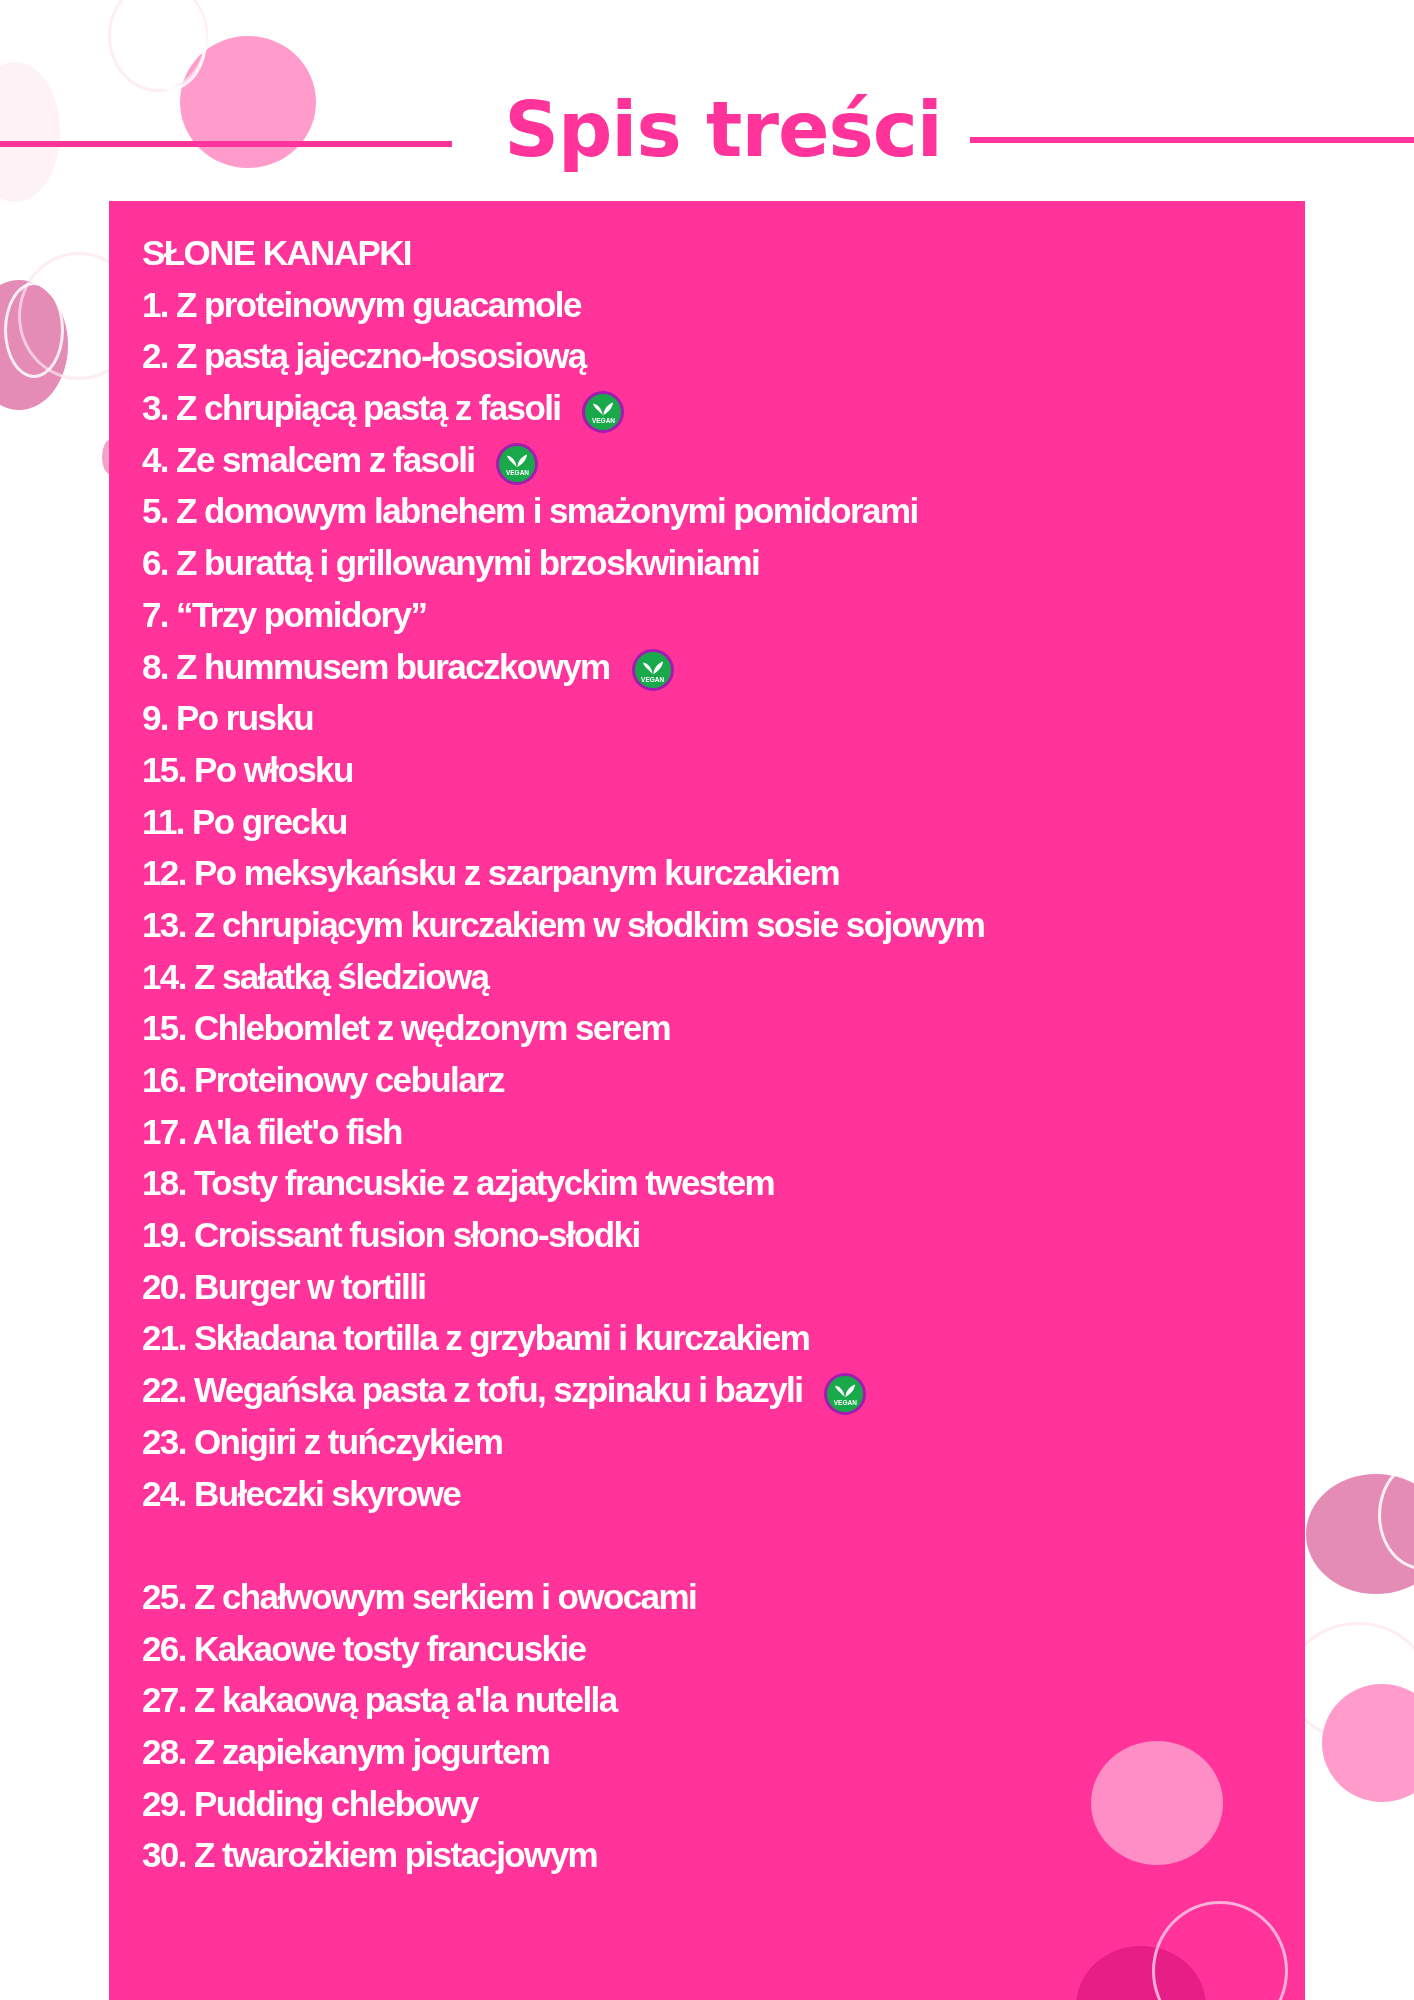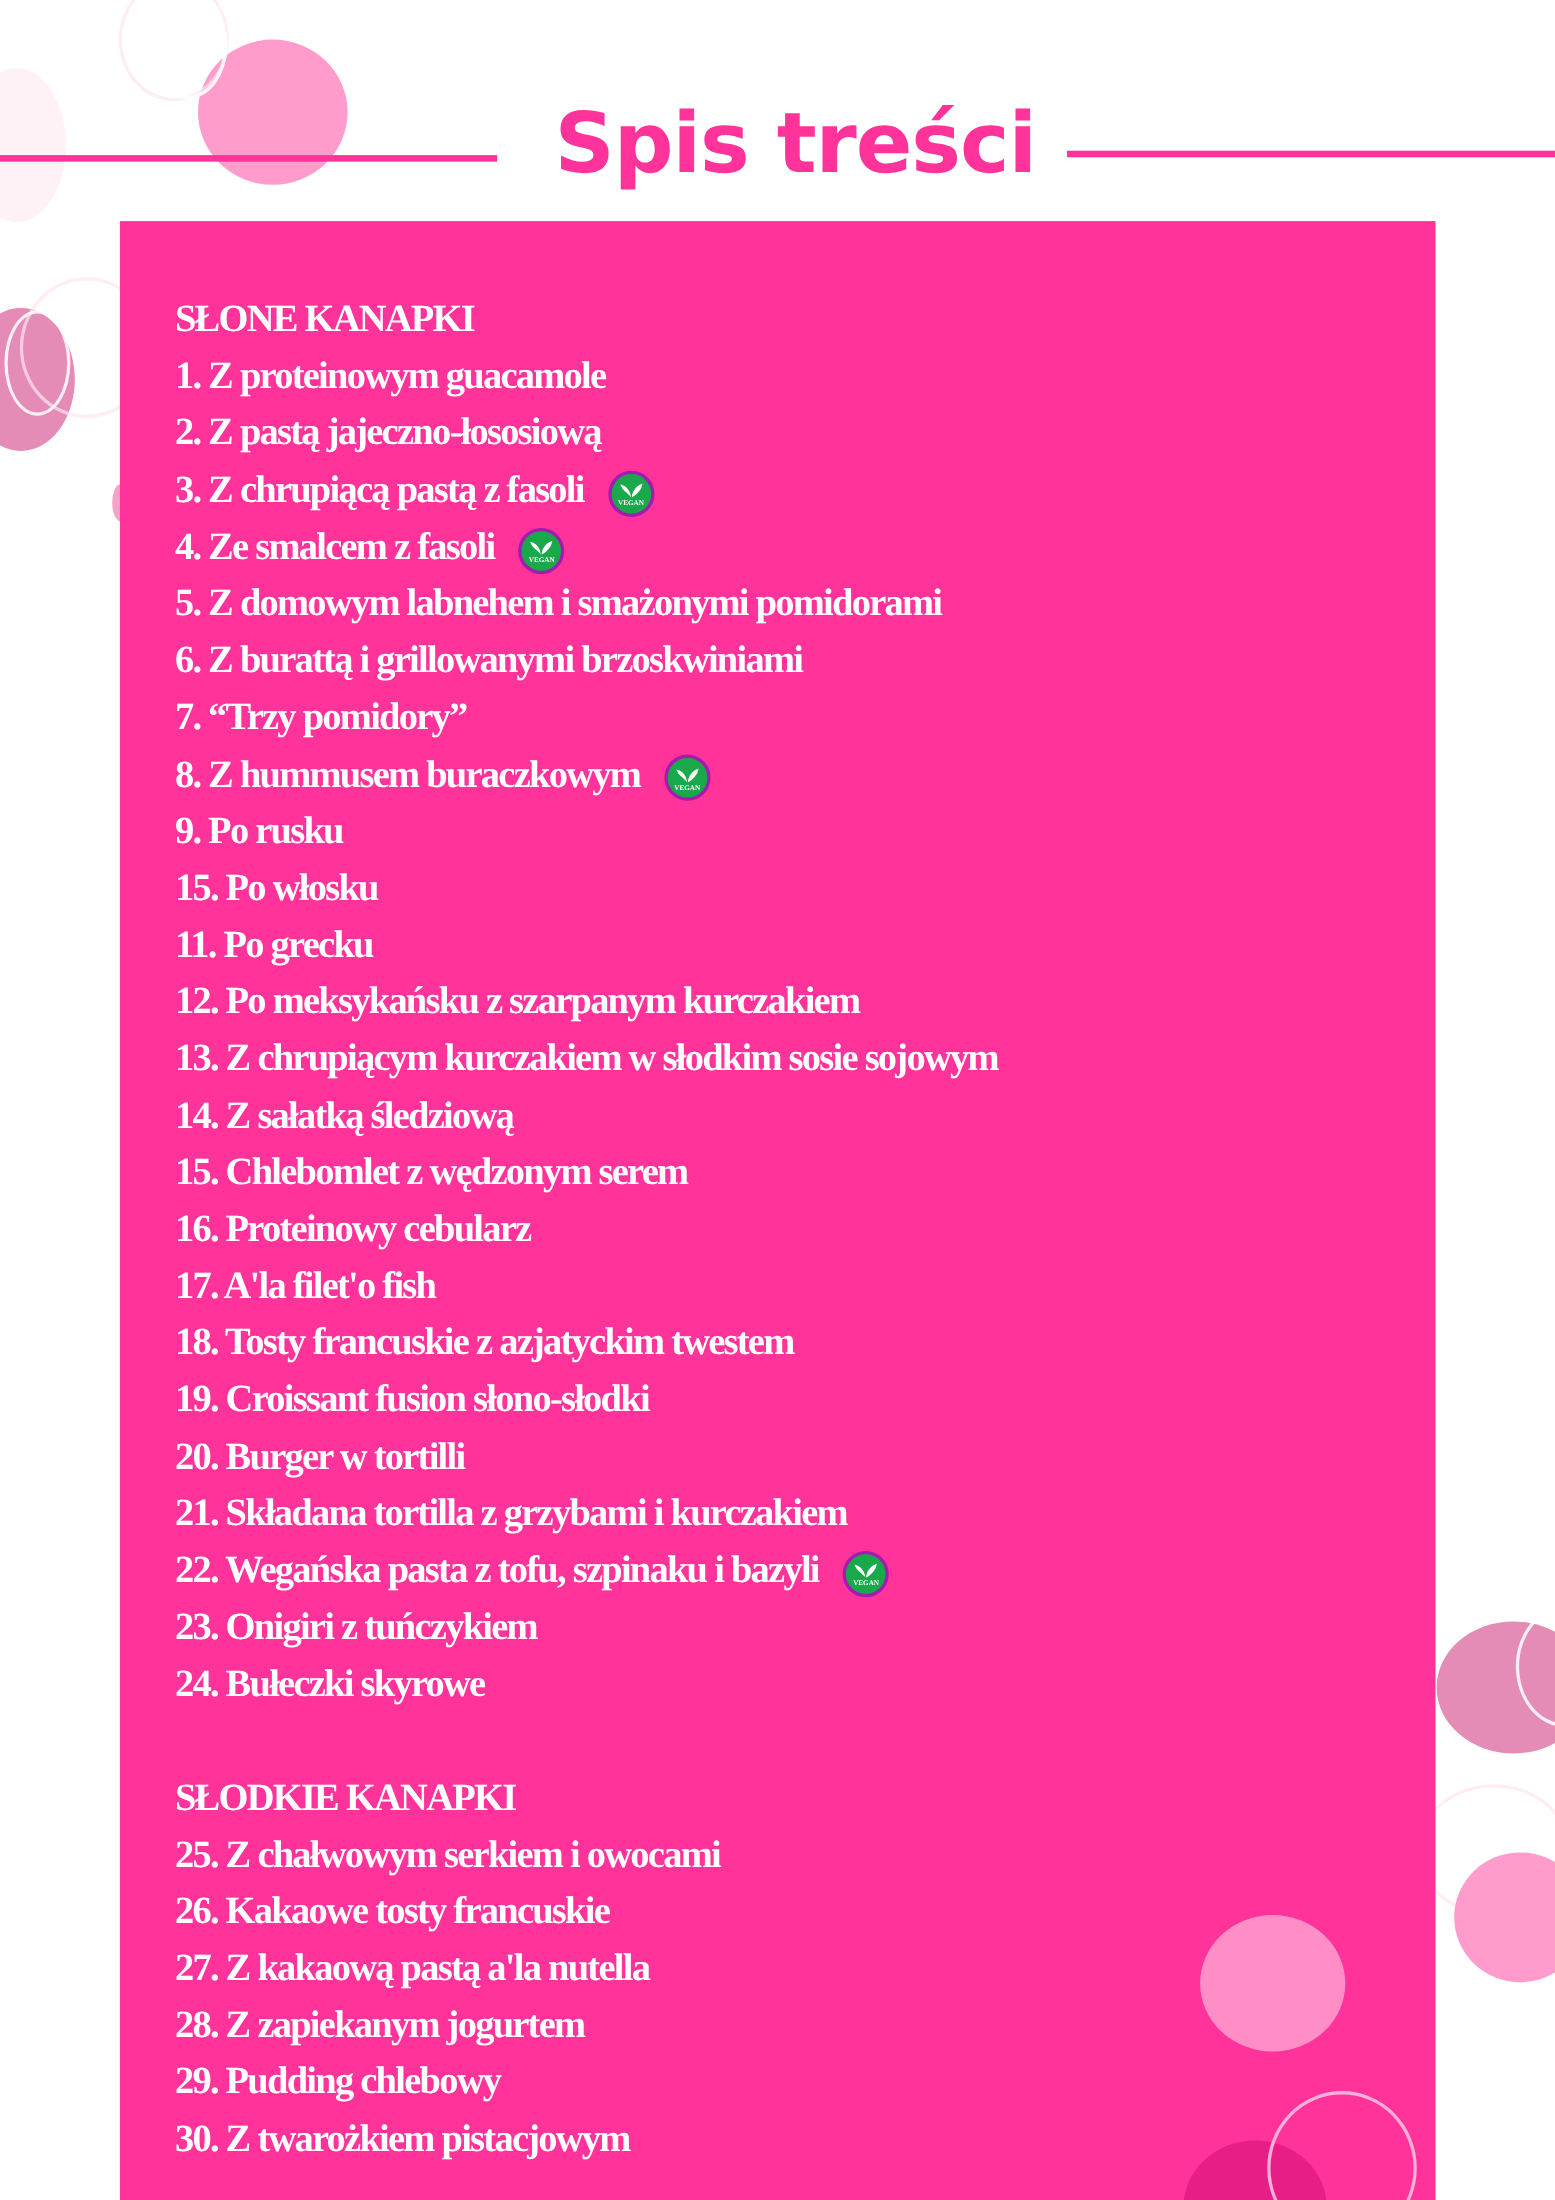--- a/index.html
+++ b/index.html
@@ -16,23 +16,23 @@
     position: absolute; left: 16px; width: 1414px; top: 92px; text-align: center;
     font-family: "DejaVu Sans", sans-serif; font-weight: bold;
     font-size: 76px; letter-spacing: -1px; color: #ff3399; line-height: 1;
   }
   .title span { background: #ffffff; padding: 0 28px; position: relative; z-index: 3; }
   .panel {
     position: absolute; left: 109px; top: 201px; width: 1196px; height: 1799px;
     background: #ff3399; z-index: 2; overflow: hidden;
   }
   .content {
-    position: absolute; left: 50px; top: 26px; z-index: 5;
-    color: #ffffff; font-family: Liberation Serif, serif; font-weight: bold;
-    font-size: 35px; letter-spacing: -1.6px; line-height: 51.7px; margin-top: 37px;
+    position: absolute; left: 33px; top: 26px; z-index: 5;
+    color: #ffffff; font-family: Liberation Sans, sans-serif; font-weight: bold;
+    font-size: 35px; letter-spacing: -1.6px; line-height: 51.7px;
   }
   .row { display: flex; align-items: center; white-space: nowrap; height: 51.7px; }
   .gap { height: 51.7px; }
   .vegan {
     display: inline-flex; flex-direction: column; align-items: center; justify-content: center;
     width: 42px; height: 42px; border-radius: 50%; background: #1aa94a;
     border: 3px solid #a21caf; box-sizing: border-box; margin-left: 22px; margin-top: 8px;
     letter-spacing: 0;
   }
   .vegan svg { width: 22px; height: 16px; margin-top: 2px; }
@@ -167,21 +167,20 @@
     <span class="vtxt">VEGAN</span>
   </span>
       </div>
       <div class="row">
         <span>23. Onigiri z tuńczykiem</span>
       </div>
       <div class="row">
         <span>24. Bułeczki skyrowe</span>
       </div>
       <div class="gap"></div>
-      <div class="row">SŁODKIE KANAPKI</div>
       <div class="row">
         <span>25. Z chałwowym serkiem i owocami</span>
       </div>
       <div class="row">
         <span>26. Kakaowe tosty francuskie</span>
       </div>
       <div class="row">
         <span>27. Z kakaową pastą a'la nutella</span>
       </div>
       <div class="row">

